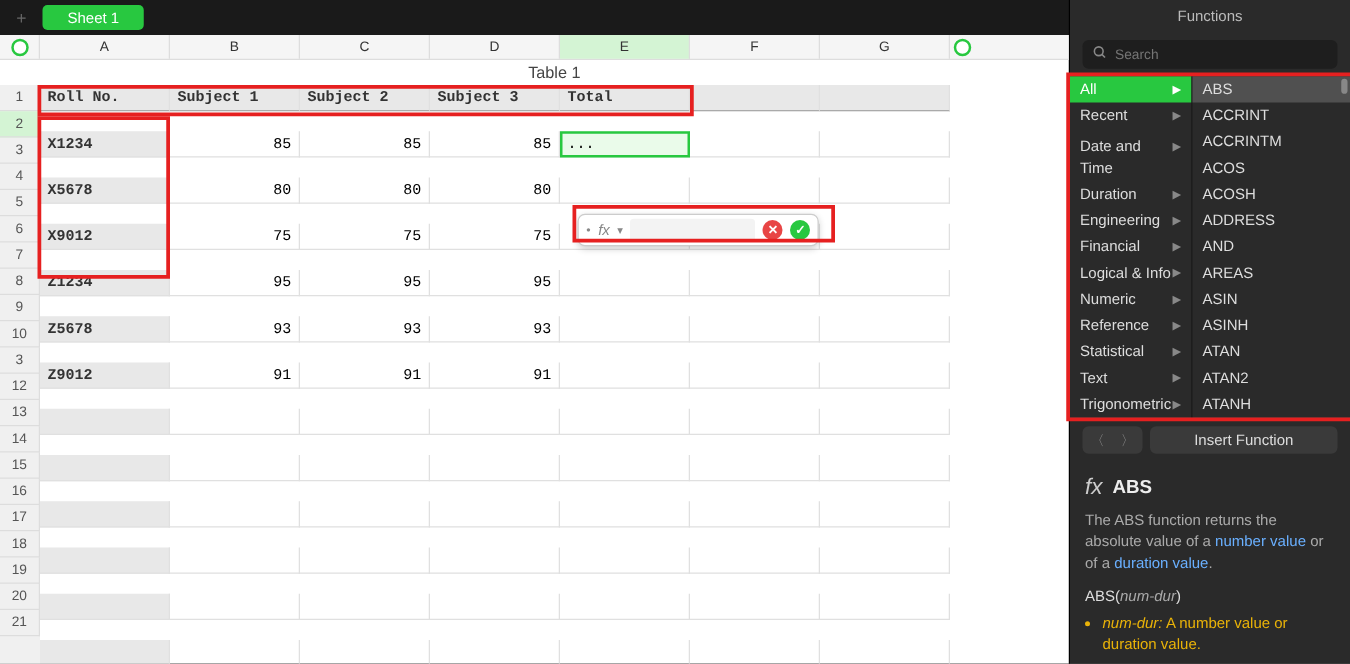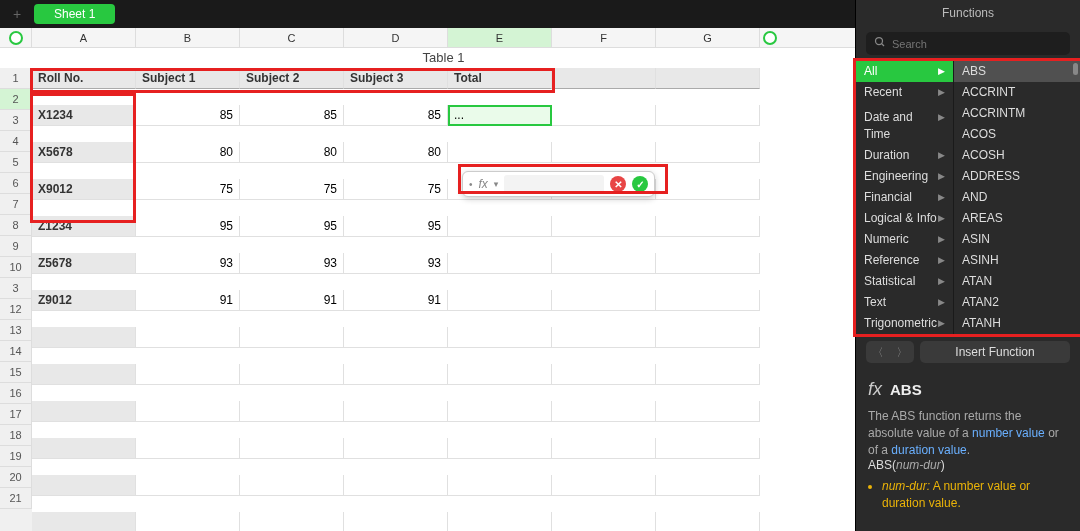--- a/index.html
+++ b/index.html
@@ -107,21 +107,21 @@
       height: 21px;
       border-bottom: 1px solid #ddd;
       border-right: 1px solid #ddd;
       text-align: center;
       line-height: 21px;
       color: #555;
       font-size: 11px;
     }
     .row-header.selected { background: #d4f4d4; }
     .grid { flex: 1; position: relative; }
-    .grid-row { display: flex; height: 37px; }
+    .grid-row { display: flex; height: 37px; font-family: Liberation Mono, monospace; }
     .cell {
       width: 104px;
       height: 21px;
       border-right: 1px solid #e0e0e0;
       border-bottom: 1px solid #e0e0e0;
       padding: 0 6px;
       line-height: 20px;
       font-size: 12px;
       overflow: hidden;
       white-space: nowrap;
@@ -294,21 +294,21 @@
       font-size: 12px;
     }
     .fn-detail-head {
       display: flex;
       align-items: center;
       gap: 8px;
       margin-bottom: 8px;
     }
     .fn-detail-head .fx { font-style: italic; font-size: 18px; color: #ccc; }
     .fn-detail-head .name { font-weight: 600; font-size: 15px; color: #eee; }
-    .fn-desc { color: #aaa; line-height: 1.4; }
+    .fn-desc { color: #aaa; line-height: 1.4; margin-bottom: 12px; }
     .fn-desc .link { color: #6ab0ff; }
     .fn-sig { color: #ddd; margin-bottom: 6px; }
     .fn-sig .arg { font-style: italic; color: #aaa; }
     .fn-arglist { margin-left: 14px; }
     .fn-arglist li { color: #eab308; line-height: 1.4; list-style: disc; margin-bottom: 4px; }
     .fn-arglist .argname { font-style: italic; }
   </style>
 </head>
 <body>
 

